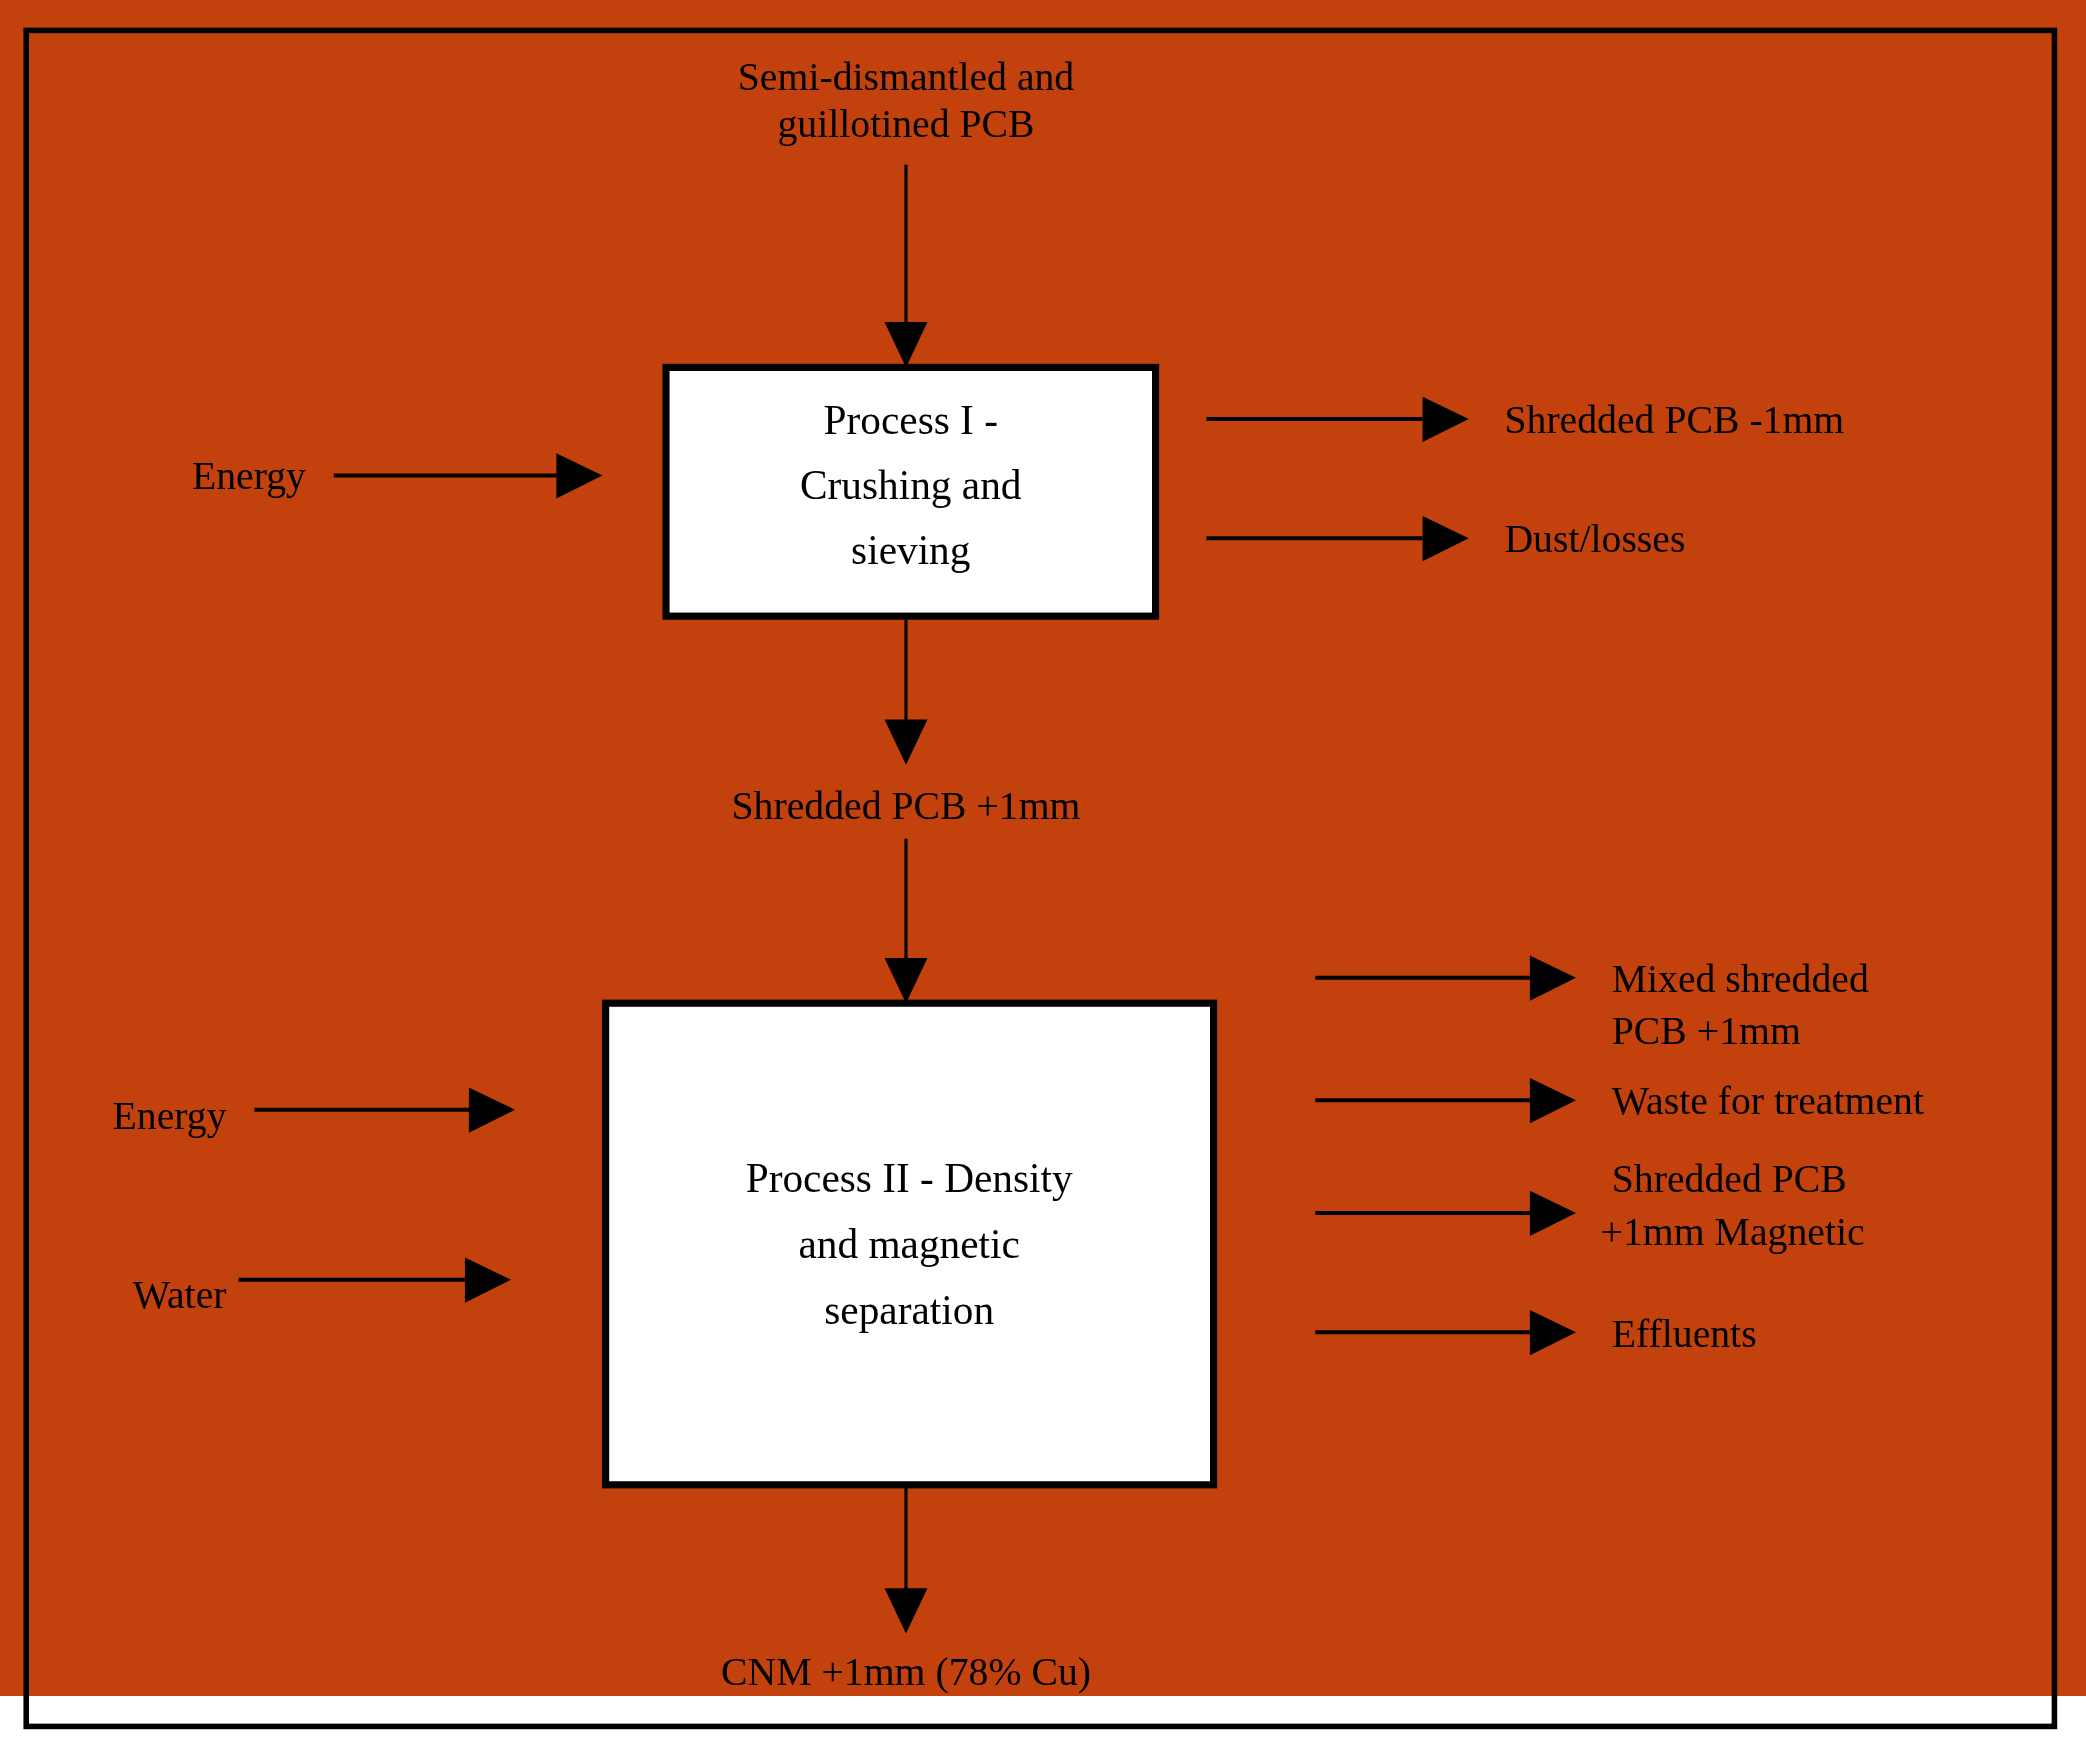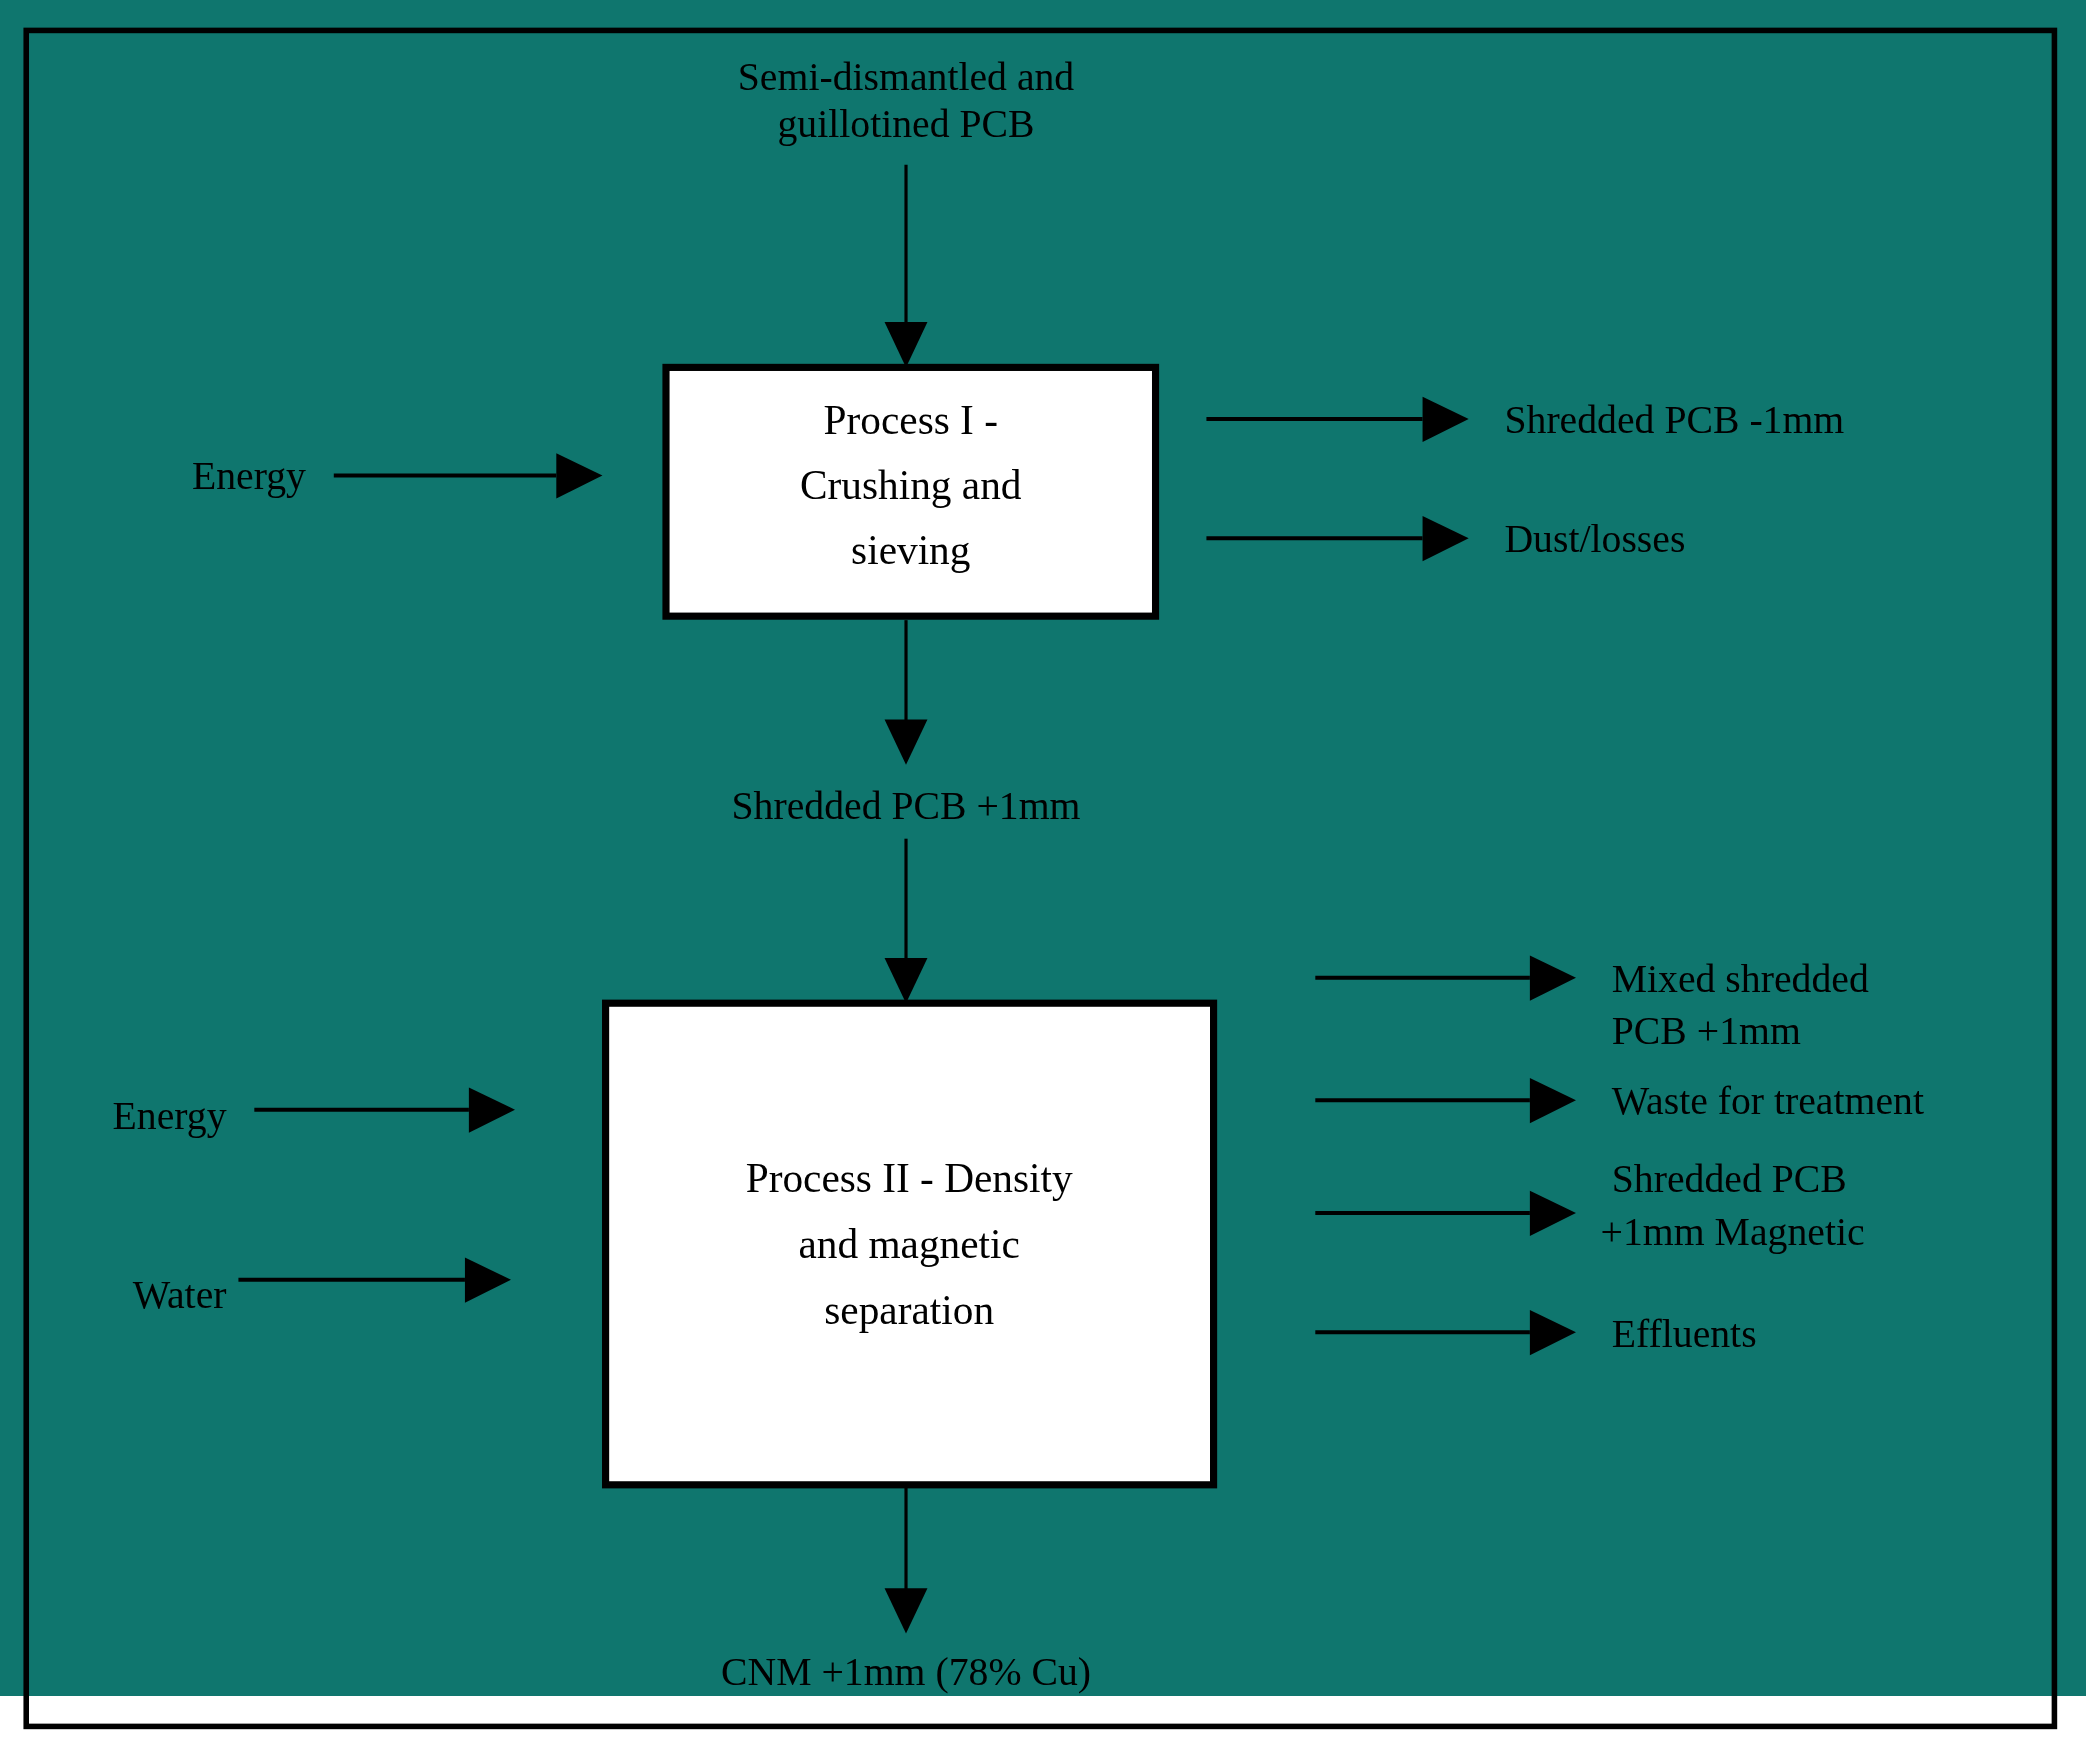--- a/index.html
+++ b/index.html
@@ -11,21 +11,21 @@
   body {
     width: 2087px;
     height: 1764px;
     font-family: "Liberation Serif", "DejaVu Serif", serif;
     overflow: hidden;
   }
   #diagram-root {
     position: relative;
     width: 2087px;
     height: 1696px;
-    background: #0f766e;
+    background: #c2410c;
   }
   svg.flow-canvas {
     position: absolute;
     left: 0;
     top: 0;
     width: 2087px;
     height: 1764px;
     display: block;
   }
   .flow-text {

